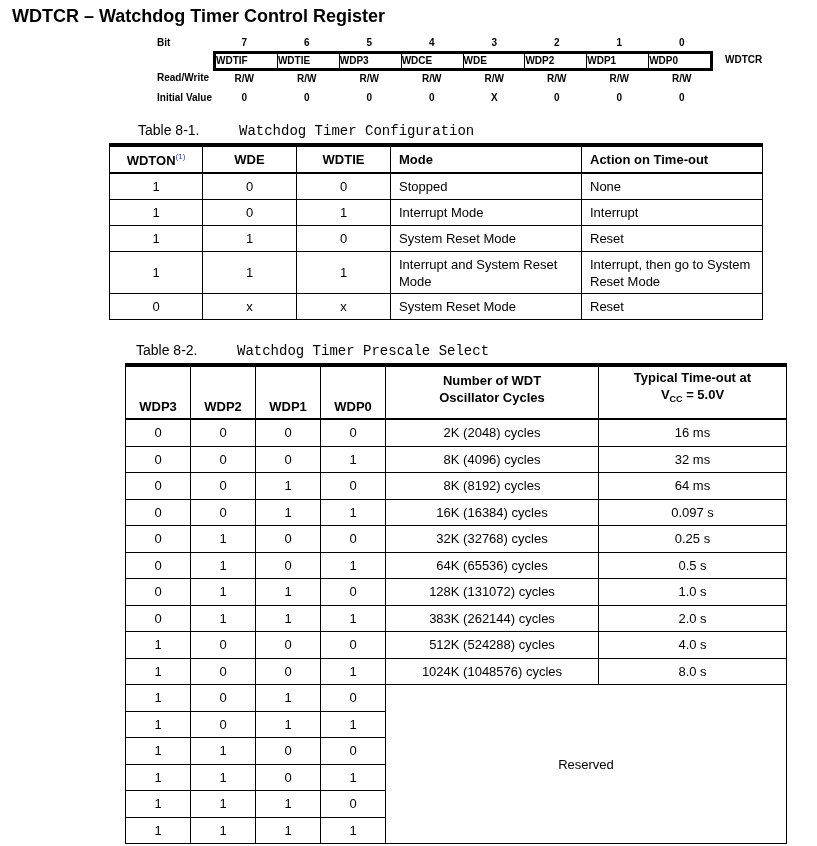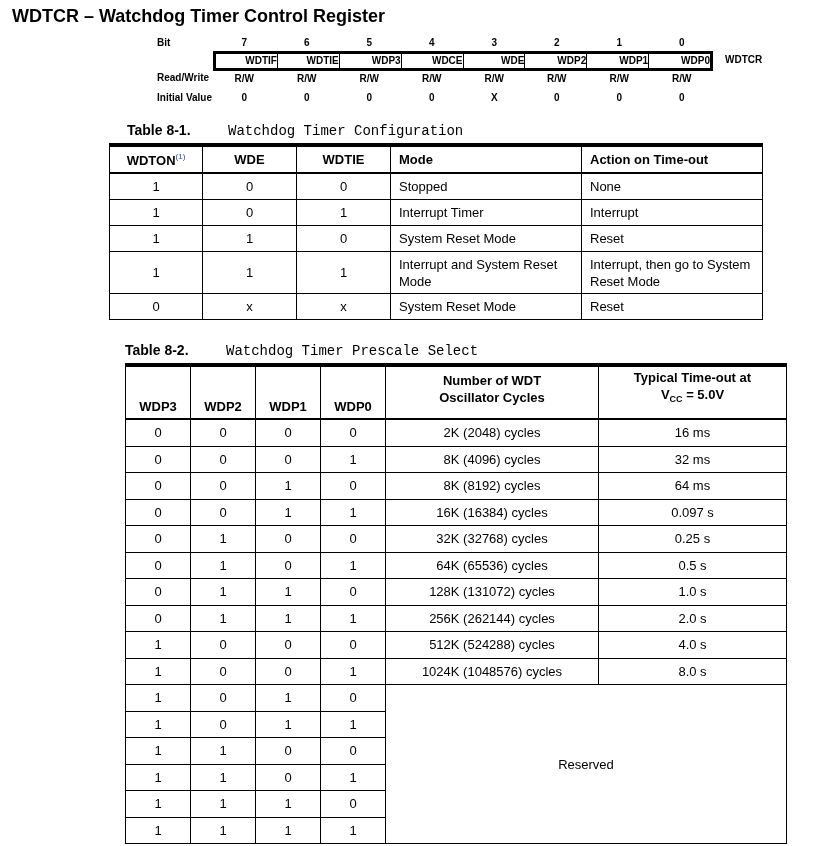--- a/index.html
+++ b/index.html
@@ -7,28 +7,28 @@
          font-family:"Liberation Sans", sans-serif; color:#000; }
   .abs { position:absolute; }
   #title { left:12px; top:6px; font-size:18px; font-weight:bold; white-space:nowrap; }
 
   
   .reg-label { position:absolute; left:130px; font-size:10px; font-weight:bold; white-space:nowrap;margin-left:27px; }
   .reg-row { position:absolute; left:213px; width:500px; display:flex; }
   .reg-row > div { width:62.5px; text-align:center; font-size:10px; font-weight:bold; }
   #reg-box { position:absolute; left:213px; top:51px; width:494px; height:14px;
              border:3px solid #000; display:flex; }
-  #reg-box > div { flex:1; text-align:right; font-size:10px; font-weight:bold; line-height:14px;
+  #reg-box > div { flex:1; text-align:left; font-size:10px; font-weight:bold; line-height:14px;
                    border-left:1px solid #000; }
   #reg-box > div:first-child { border-left:none; }
   #reg-name { left:725px; top:54px; font-size:10px; font-weight:bold; }
 
   
   .caption { position:absolute; font-size:14px; white-space:nowrap; }
-  .caption b { font-weight:bold; display:inline-block; }
+  .caption b { font-weight:normal; display:inline-block;margin-left:11px; }
   .caption span { display:inline-block;font-family:Liberation Mono, monospace; }
 
   table { border-collapse:collapse; position:absolute; font-size:13px; }
   td, th { border:1px solid #000; padding:0 8px; }
   th { font-weight:bold; }
   thead tr { border-top:4px solid #000; }
   thead th { border-bottom:2px solid #000; }
 
   #t1 { left:109px; top:143px; width:654px; }
   #t1 th, #t1 td { height:25px; }
@@ -115,21 +115,21 @@
       <td class="c">1</td>
       <td class="c">0</td>
       <td class="c">0</td>
       <td class="l">Stopped</td>
       <td class="l">None</td>
     </tr>
     <tr>
       <td class="c">1</td>
       <td class="c">0</td>
       <td class="c">1</td>
-      <td class="l">Interrupt Timer</td>
+      <td class="l">Interrupt Mode</td>
       <td class="l">Interrupt</td>
     </tr>
     <tr>
       <td class="c">1</td>
       <td class="c">1</td>
       <td class="c">0</td>
       <td class="l">System Reset Mode</td>
       <td class="l">Reset</td>
     </tr>
     <tr class="tall">
@@ -219,21 +219,21 @@
         <td>1</td>
         <td>0</td>
         <td>128K (131072) cycles</td>
         <td>1.0 s</td>
       </tr>
       <tr>
         <td>0</td>
         <td>1</td>
         <td>1</td>
         <td>1</td>
-        <td>256K (262144) cycles</td>
+        <td>383K (262144) cycles</td>
         <td>2.0 s</td>
       </tr>
       <tr>
         <td>1</td>
         <td>0</td>
         <td>0</td>
         <td>0</td>
         <td>512K (524288) cycles</td>
         <td>4.0 s</td>
       </tr>

